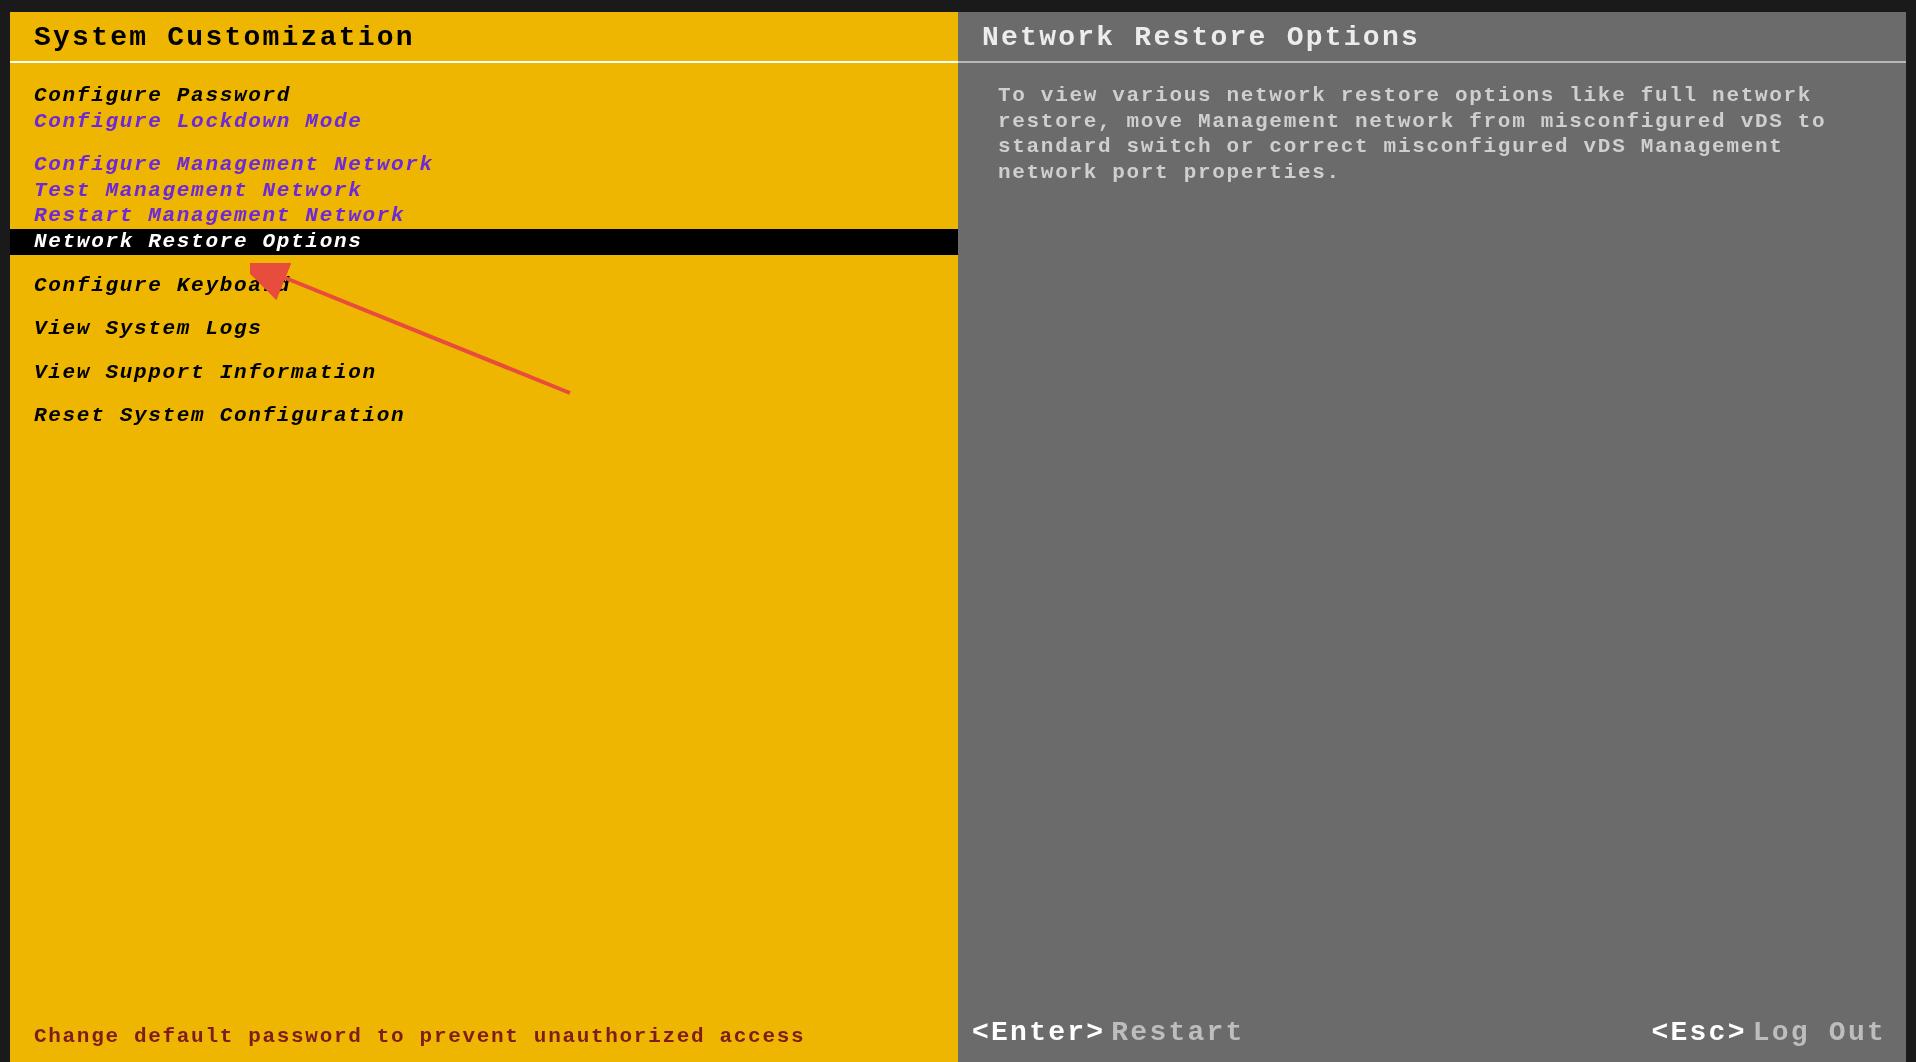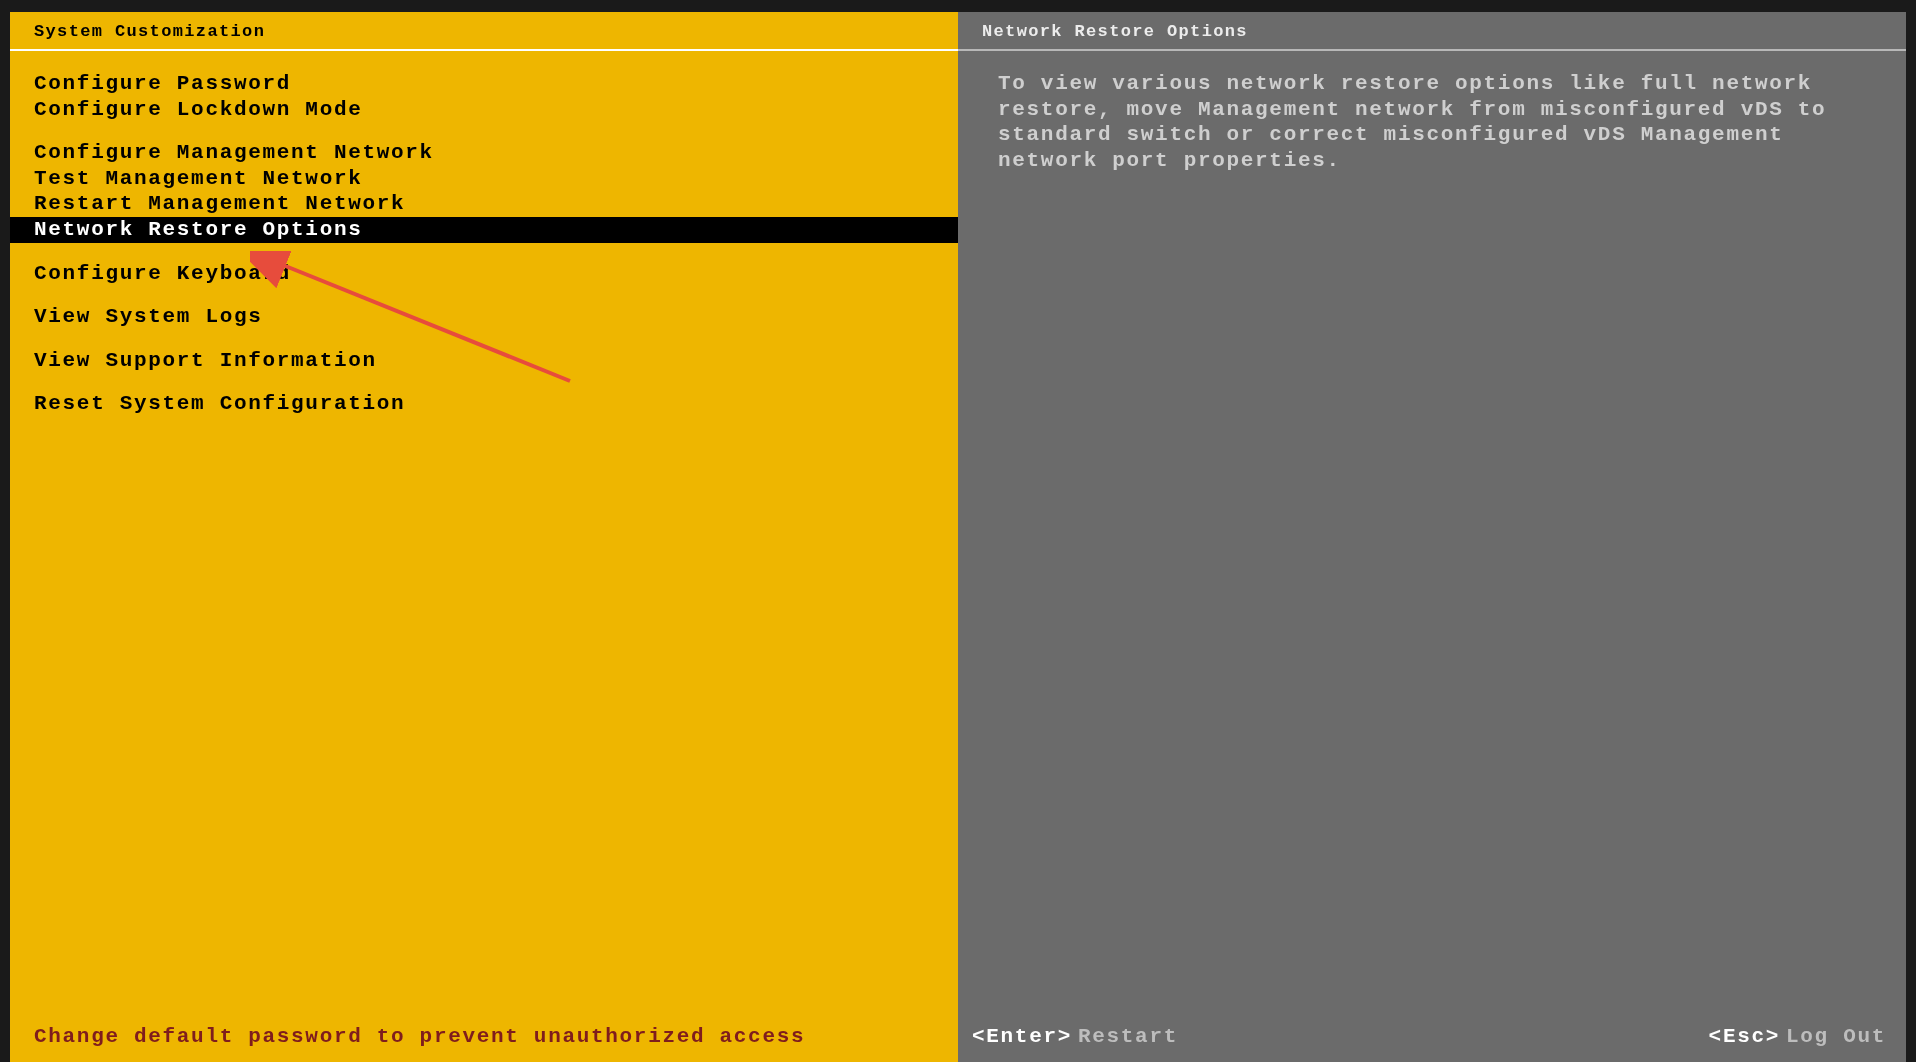--- a/index.html
+++ b/index.html
@@ -34,21 +34,21 @@
     }
     .right-panel {
       width: 50%;
       background: #6b6b6b;
       position: relative;
       display: flex;
       flex-direction: column;
     }
     .panel-header {
       padding: 10px 32px 8px 24px;
-      font-size: 17px;
+      font-size: 28px;
       letter-spacing: 0.08em;
     }
     .left-panel .panel-header {
       color: #000;
     }
     .right-panel .panel-header {
       color: #ececec;
     }
     .panel-divider-left {
       height: 2px;
@@ -60,31 +60,32 @@
       background: #b8b8b8;
       margin: 0 0 20px 0;
     }
     .menu {
       padding: 0 24px;
       flex: 1;
       position: relative;
     }
     .menu-group {
       margin-bottom: 18px;
+      font-style: italic;
     }
     .menu-item {
       font-size: 21px;
       line-height: 1.22;
       letter-spacing: 0.08em;
       color: #000;
       padding: 0 0;
       white-space: nowrap;
     }
     .menu-item.disabled {
-      color: #000000;
+      color: #6d28d9;
     }
     .menu-item.selected {
       background: #000;
       color: #fff;
       margin-left: -24px;
       margin-right: -24px;
       padding-left: 24px;
       padding-right: 24px;
     }
     .right-content {
@@ -99,21 +100,21 @@
       white-space: pre-wrap;
     }
     .footer-left {
       padding: 0 24px 14px 24px;
       font-size: 21px;
       letter-spacing: 0.08em;
       color: #7f1d1d;
     }
     .footer-right {
       padding: 0 20px 14px 14px;
-      font-size: 21px;
+      font-size: 28px;
       letter-spacing: 0.08em;
       color: #fff;
       display: flex;
       justify-content: space-between;
     }
     .footer-right .key {
       color: #fff;
     }
     .footer-right .action {
       color: #bdbdbd;

